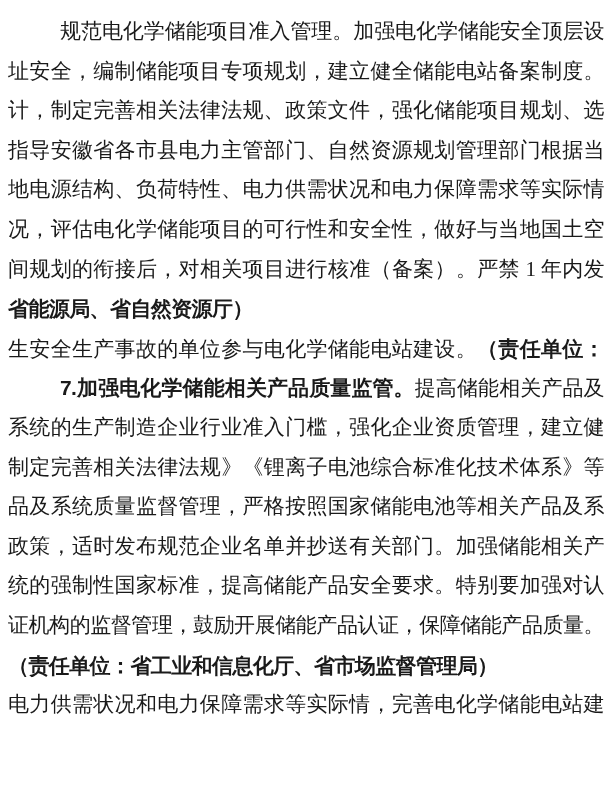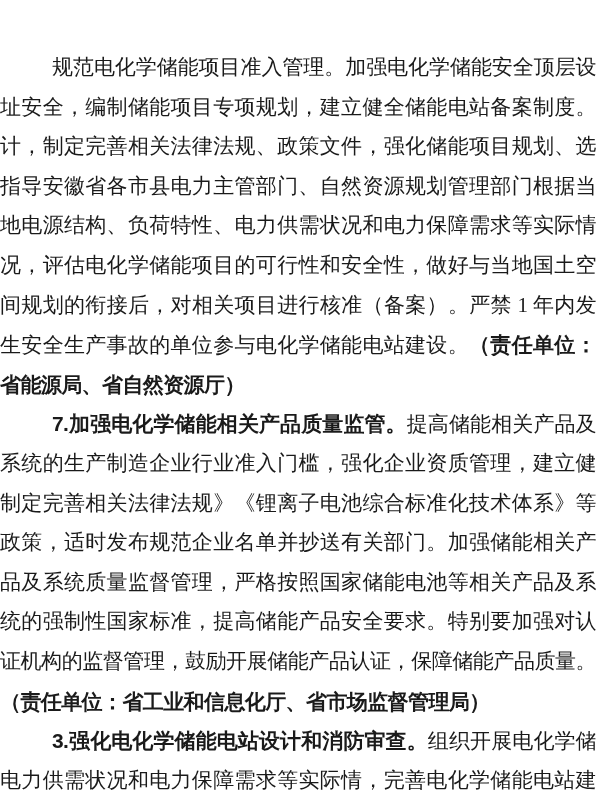--- a/index.html
+++ b/index.html
@@ -11,24 +11,23 @@
     position: relative;
     width: 614px;
     height: 812px;
     background: var(--page-bg, #ffffff);
     overflow: hidden;
     font-family: "Liberation Serif", "DejaVu Serif", serif;
     color: var(--text-color, #1a1a1a);
   }
   .textblock {
     position: absolute;
-    left: 0;
+    left: 8px;
     top: 12px;
     width: 596px;
-    margin-top: 36px;
   }
   .line {
     height: 39.6px;
     line-height: 39.6px;
     font-size: 21px;
     letter-spacing: -0.6px;
     white-space: nowrap;
     text-align: left;
   }
   .line.just {
@@ -53,26 +52,25 @@
 
 <div class="page" style="--page-bg: #ffffff; --text-color: #1a1a1a;">
   <div class="textblock" id="textblock">
       <div class="line just ind"><span class="seg-normal">规范电化学储能项目准入管理。加强电化学储能安全顶层设</span></div>
       <div class="line just"><span class="seg-normal">址安全，编制储能项目专项规划，建立健全储能电站备案制度。</span></div>
       <div class="line just"><span class="seg-normal">计，制定完善相关法律法规、政策文件，强化储能项目规划、选</span></div>
       <div class="line just"><span class="seg-normal">指导安徽省各市县电力主管部门、自然资源规划管理部门根据当</span></div>
       <div class="line just"><span class="seg-normal">地电源结构、负荷特性、电力供需状况和电力保障需求等实际情</span></div>
       <div class="line just"><span class="seg-normal">况，评估电化学储能项目的可行性和安全性，做好与当地国土空</span></div>
       <div class="line just"><span class="seg-normal">间规划的衔接后，对相关项目进行核准（备案）。严禁 1 年内发</span></div>
+      <div class="line"><span class="seg-bold">省能源局、省自然资源厅）</span></div>
       <div class="line just"><span class="seg-normal">生安全生产事故的单位参与电化学储能电站建设。</span><span class="seg-bold">（责任单位：</span></div>
-      <div class="line"><span class="seg-bold">省能源局、省自然资源厅）</span></div>
       <div class="line just ind"><span class="seg-bold">7.加强电化学储能相关产品质量监管。</span><span class="seg-normal">提高储能相关产品及</span></div>
       <div class="line just"><span class="seg-normal">系统的生产制造企业行业准入门槛，强化企业资质管理，建立健</span></div>
       <div class="line just"><span class="seg-normal">制定完善相关法律法规》《锂离子电池综合标准化技术体系》等</span></div>
+      <div class="line just"><span class="seg-normal">品及系统质量监督管理，严格按照国家储能电池等相关产品及系</span></div>
       <div class="line just"><span class="seg-normal">政策，适时发布规范企业名单并抄送有关部门。加强储能相关产</span></div>
-      <div class="line just"><span class="seg-normal">品及系统质量监督管理，严格按照国家储能电池等相关产品及系</span></div>
       <div class="line just"><span class="seg-normal">统的强制性国家标准，提高储能产品安全要求。特别要加强对认</span></div>
       <div class="line just"><span class="seg-normal">证机构的监督管理，鼓励开展储能产品认证，保障储能产品质量。</span></div>
       <div class="line"><span class="seg-bold">（责任单位：省工业和信息化厅、省市场监督管理局）</span></div>
-      <div class="line just ind"><span class="seg-bold">3.强化电化学储能电站设计和消防审查。</span><span class="seg-normal">组织开展电化学储</span></div>
       <div class="line just"><span class="seg-normal">电力供需状况和电力保障需求等实际情，完善电化学储能电站建</span></div>
     </div>
 </div>
 
 </body></html>

